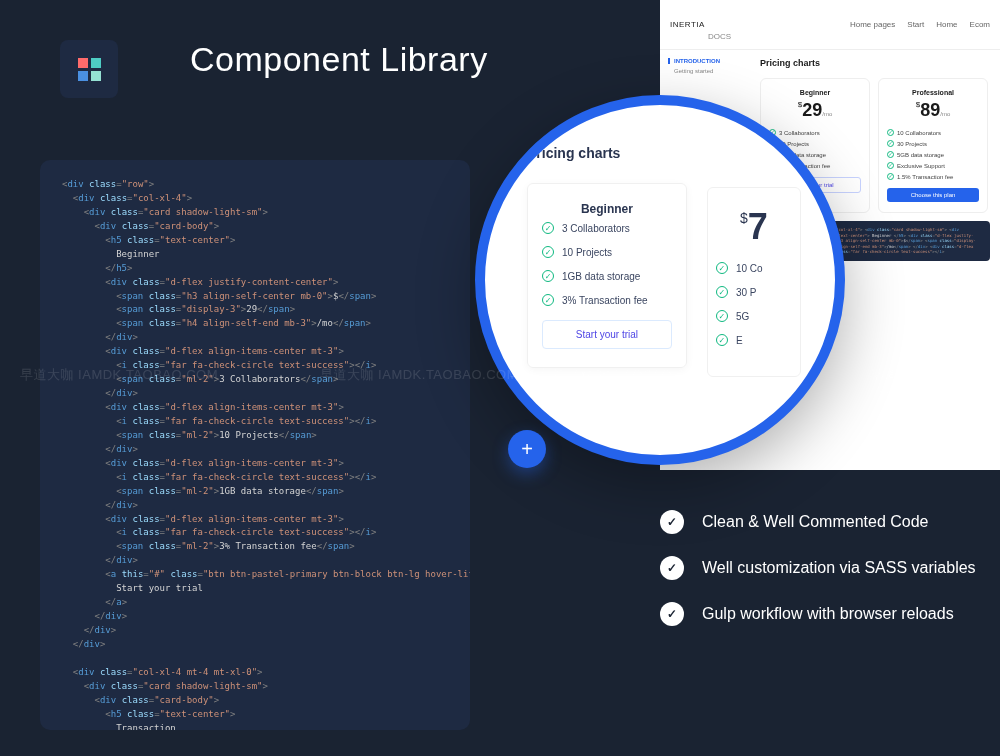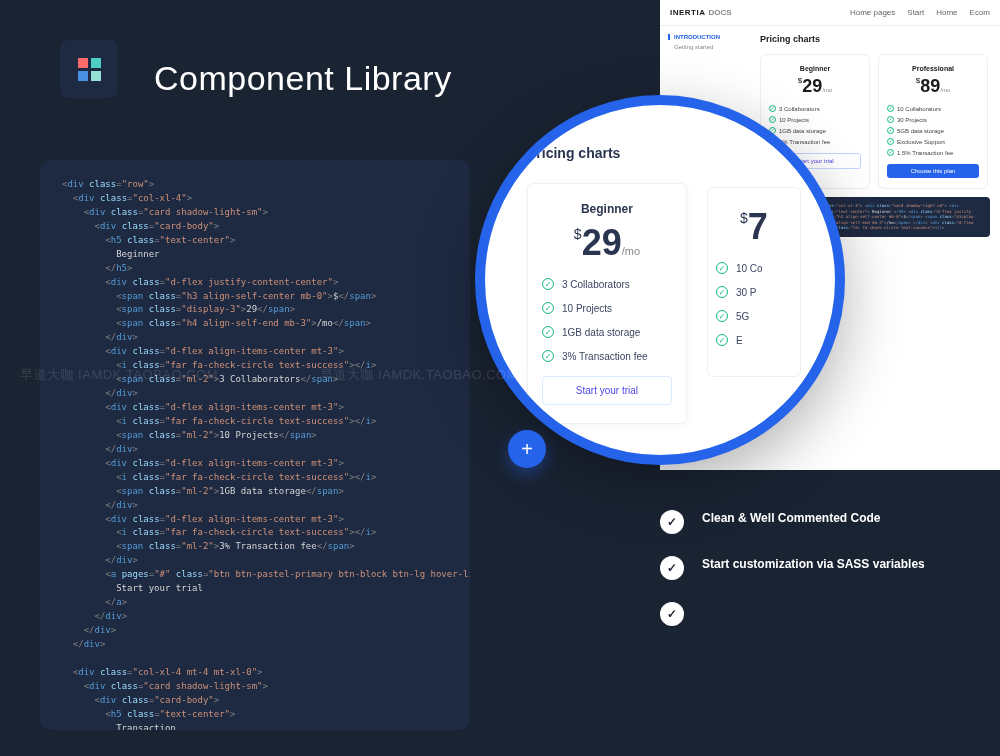--- a/index.html
+++ b/index.html
@@ -1,31 +1,31 @@
 <!DOCTYPE html>
 <html><head>
 <meta charset="utf-8">
 <style>
 * { margin: 0; padding: 0; box-sizing: border-box; }
 body { font-family: -apple-system, BlinkMacSystemFont, "Segoe UI", sans-serif; background: #1a2332; color: #fff; width: 1000px; height: 756px; overflow: hidden; position: relative; }
 
-.header { display: flex; align-items: flex-end; padding: 40px 0 30px 60px; }
+.header { display: flex; align-items: flex-start; padding: 40px 0 30px 60px; gap: 36px; }
 .logo-box { width: 58px; height: 58px; background: #1e2a42; border-radius: 8px; display: flex; align-items: center; justify-content: center; }
 .logo-inner { display: grid; grid-template-columns: 10px 10px; grid-template-rows: 10px 10px; gap: 3px; }
 .lg1 { background: #ff6b6b; } .lg2 { background: #4ecdc4; } .lg3 { background: #4a90e2; } .lg4 { background: #95e1d3; }
 .title { font-size: 34px; font-weight: 400; margin-left: 36px; letter-spacing: 0.5px; }
 
 .code-panel { position: absolute; left: 40px; top: 160px; width: 430px; height: 570px; background: #1e2a42; border-radius: 10px; padding: 18px 22px; font-family: "Consolas", "Monaco", monospace; font-size: 9px; line-height: 1.55; overflow: hidden; }
 .code-panel pre { white-space: pre; }
 .tag { color: #569cd6; } .attr-n { color: #9cdcfe; } .attr-v { color: #ce9178; } .txt { color: #d4d4d4; } .ang { color: #808080; }
 
 .docs-preview { position: absolute; right: 0; top: 0; width: 340px; height: 470px; background: #fff; color: #1a1a1a; overflow: hidden; }
 .docs-nav { display: flex; align-items: center; padding: 8px 10px; border-bottom: 1px solid #eee; font-size: 8px; }
-.brand { font-weight: 700; letter-spacing: 0.5px; }
-.brand-sub { font-weight: 700; color: #888; margin-left: 3px; }
+.brand { font-weight: 400; letter-spacing: 0.5px; }
+.brand-sub { font-weight: 400; color: #888; margin-left: 3px; margin-top: 24px; }
 .nav-links { margin-left: auto; display: flex; gap: 12px; color: #666; }
 .docs-body { display: flex; }
 .docs-sidebar { width: 90px; padding: 8px; font-size: 6px; }
 .sb-intro { color: #2563eb; font-weight: 700; border-left: 2px solid #2563eb; padding-left: 4px; margin-bottom: 4px; }
 .sb-item { color: #888; margin-bottom: 3px; padding-left: 6px; }
 .sb-section { color: #333; font-weight: 700; margin: 8px 0 4px 0; font-size: 6px; }
 .docs-main { flex: 1; padding: 8px 10px; }
 .docs-main h2 { font-size: 9px; font-weight: 600; margin-bottom: 10px; }
 .mini-cards { display: flex; gap: 8px; }
 .mini-card { border: 1px solid #eee; border-radius: 6px; padding: 10px 8px; width: 110px; font-size: 6px; }
@@ -51,21 +51,21 @@
 .z-feat { display: flex; align-items: center; font-size: 10px; margin-bottom: 12px; color: #3a4560; }
 .z-ck { width: 12px; height: 12px; border: 1.5px solid #10b981; color: #10b981; border-radius: 50%; display: inline-flex; align-items: center; justify-content: center; font-size: 8px; margin-right: 8px; flex-shrink: 0; }
 .z-trial { margin-top: 14px; text-align: center; font-size: 10px; color: #4f46e5; border: 1px solid #dbeafe; padding: 8px; border-radius: 4px; }
 .z-right-card { border: 1px solid #f0f0f0; border-radius: 6px; padding: 18px 8px; }
 .zr-feat { font-size: 10px; margin-bottom: 12px; color: #3a4560; display: flex; align-items: center; }
 .plus-btn { position: absolute; left: 508px; top: 430px; width: 38px; height: 38px; background: #2563eb; border-radius: 50%; display: flex; align-items: center; justify-content: center; color: #fff; font-size: 20px; font-weight: 300; box-shadow: 0 6px 16px rgba(37,99,235,0.4); }
 
 .features { position: absolute; left: 660px; top: 510px; width: 320px; }
 .feat-row { display: flex; align-items: flex-start; margin-bottom: 22px; }
 .feat-ck { width: 24px; height: 24px; background: #fff; color: #1a2332; border-radius: 50%; display: flex; align-items: center; justify-content: center; font-size: 12px; font-weight: 900; margin-right: 18px; flex-shrink: 0; }
-.feat-txt { font-size: 12px; line-height: 1.45; font-weight: 700; }
+.feat-txt { font-size: 16px; line-height: 1.45; font-weight: 400; }
 
 .watermark { position: absolute; opacity: 0.12; font-size: 13px; color: #fff; letter-spacing: 0.5px; pointer-events: none; font-weight: 400; }
 .wm1 { left: 20px; top: 366px; } .wm2 { left: 320px; top: 366px; } .wm3 { left: 510px; top: 366px; } .wm4 { left: 870px; top: 366px; }
 </style>
 </head>
 <body>
 
 <div class="header">
   <div class="logo-box">
     <div class="logo-inner">
@@ -100,21 +100,21 @@
           <span class="ang">&lt;</span><span class="tag">span</span> <span class="attr-n">class</span><span class="ang">=</span><span class="attr-v">"ml-2"</span><span class="ang">&gt;</span><span class="txt">10 Projects</span><span class="ang">&lt;/</span><span class="tag">span</span><span class="ang">&gt;</span>
         <span class="ang">&lt;/</span><span class="tag">div</span><span class="ang">&gt;</span>
         <span class="ang">&lt;</span><span class="tag">div</span> <span class="attr-n">class</span><span class="ang">=</span><span class="attr-v">"d-flex align-items-center mt-3"</span><span class="ang">&gt;</span>
           <span class="ang">&lt;</span><span class="tag">i</span> <span class="attr-n">class</span><span class="ang">=</span><span class="attr-v">"far fa-check-circle text-success"</span><span class="ang">&gt;</span><span class="ang">&lt;/</span><span class="tag">i</span><span class="ang">&gt;</span>
           <span class="ang">&lt;</span><span class="tag">span</span> <span class="attr-n">class</span><span class="ang">=</span><span class="attr-v">"ml-2"</span><span class="ang">&gt;</span><span class="txt">1GB data storage</span><span class="ang">&lt;/</span><span class="tag">span</span><span class="ang">&gt;</span>
         <span class="ang">&lt;/</span><span class="tag">div</span><span class="ang">&gt;</span>
         <span class="ang">&lt;</span><span class="tag">div</span> <span class="attr-n">class</span><span class="ang">=</span><span class="attr-v">"d-flex align-items-center mt-3"</span><span class="ang">&gt;</span>
           <span class="ang">&lt;</span><span class="tag">i</span> <span class="attr-n">class</span><span class="ang">=</span><span class="attr-v">"far fa-check-circle text-success"</span><span class="ang">&gt;</span><span class="ang">&lt;/</span><span class="tag">i</span><span class="ang">&gt;</span>
           <span class="ang">&lt;</span><span class="tag">span</span> <span class="attr-n">class</span><span class="ang">=</span><span class="attr-v">"ml-2"</span><span class="ang">&gt;</span><span class="txt">3% Transaction fee</span><span class="ang">&lt;/</span><span class="tag">span</span><span class="ang">&gt;</span>
         <span class="ang">&lt;/</span><span class="tag">div</span><span class="ang">&gt;</span>
-        <span class="ang">&lt;</span><span class="tag">a</span> <span class="attr-n">pages</span><span class="ang">=</span><span class="attr-v">"#"</span> <span class="attr-n">class</span><span class="ang">=</span><span class="attr-v">"btn btn-pastel-primary btn-block btn-lg hover-lift-light mt-5"</span>
+        <span class="ang">&lt;</span><span class="tag">a</span> <span class="attr-n">this</span><span class="ang">=</span><span class="attr-v">"#"</span> <span class="attr-n">class</span><span class="ang">=</span><span class="attr-v">"btn btn-pastel-primary btn-block btn-lg hover-lift-light mt-5"</span>
           <span class="txt">Start your trial</span>
         <span class="ang">&lt;/</span><span class="tag">a</span><span class="ang">&gt;</span>
       <span class="ang">&lt;/</span><span class="tag">div</span><span class="ang">&gt;</span>
     <span class="ang">&lt;/</span><span class="tag">div</span><span class="ang">&gt;</span>
   <span class="ang">&lt;/</span><span class="tag">div</span><span class="ang">&gt;</span>
 
   <span class="ang">&lt;</span><span class="tag">div</span> <span class="attr-n">class</span><span class="ang">=</span><span class="attr-v">"col-xl-4 mt-4 mt-xl-0"</span><span class="ang">&gt;</span>
     <span class="ang">&lt;</span><span class="tag">div</span> <span class="attr-n">class</span><span class="ang">=</span><span class="attr-v">"card shadow-light-sm"</span><span class="ang">&gt;</span>
       <span class="ang">&lt;</span><span class="tag">div</span> <span class="attr-n">class</span><span class="ang">=</span><span class="attr-v">"card-body"</span><span class="ang">&gt;</span>
         <span class="ang">&lt;</span><span class="tag">h5</span> <span class="attr-n">class</span><span class="ang">=</span><span class="attr-v">"text-center"</span><span class="ang">&gt;</span>
@@ -190,23 +190,20 @@
     </div>
   </div>
 </div>
 
 <div class="zoom-circle">
   <div class="zoom-inner">
     <div class="zoom-left">
       <div class="zoom-h">Pricing charts</div>
       <div class="z-card">
         <div class="z-tier">Beginner</div>
-        <div class="z-price">
-          <span class="zd">$</span><span class="zn">29</span><span class="zm">/mo</span>
-        </div>
         <div id="zfeat">
             <div class="z-feat"><span class="z-ck">✓</span>3 Collaborators</div>
             <div class="z-feat"><span class="z-ck">✓</span>10 Projects</div>
             <div class="z-feat"><span class="z-ck">✓</span>1GB data storage</div>
             <div class="z-feat"><span class="z-ck">✓</span>3% Transaction fee</div>
           </div>
         <div class="z-trial">Start your trial</div>
       </div>
     </div>
     <div class="zoom-right">
@@ -226,23 +223,24 @@
 
 <div class="plus-btn">+</div>
 
 <div class="features" id="feat-list">
     <div class="feat-row">
       <div class="feat-ck">✓</div>
       <div class="feat-txt">Clean &amp; Well Commented Code</div>
     </div>
     <div class="feat-row">
       <div class="feat-ck">✓</div>
-      <div class="feat-txt">Start customization via SASS variables</div>
+      <div class="feat-txt">Well customization via SASS variables</div>
     </div>
     <div class="feat-row">
       <div class="feat-ck">✓</div>
+      <div class="feat-txt">Gulp workflow with browser reloads</div>
     </div>
   </div>
 
 <div class="watermark wm1">早道大咖  IAMDK.TAOBAO.COM</div>
 <div class="watermark wm2">早道大咖  IAMDK.TAOBAO.COM</div>
 <div class="watermark wm3">早道大咖  IAMDK.TAOBAO.COM</div>
 <div class="watermark wm4">早道大咖  IAMDK.TAOBAO.COM</div>
 
 </body></html>

